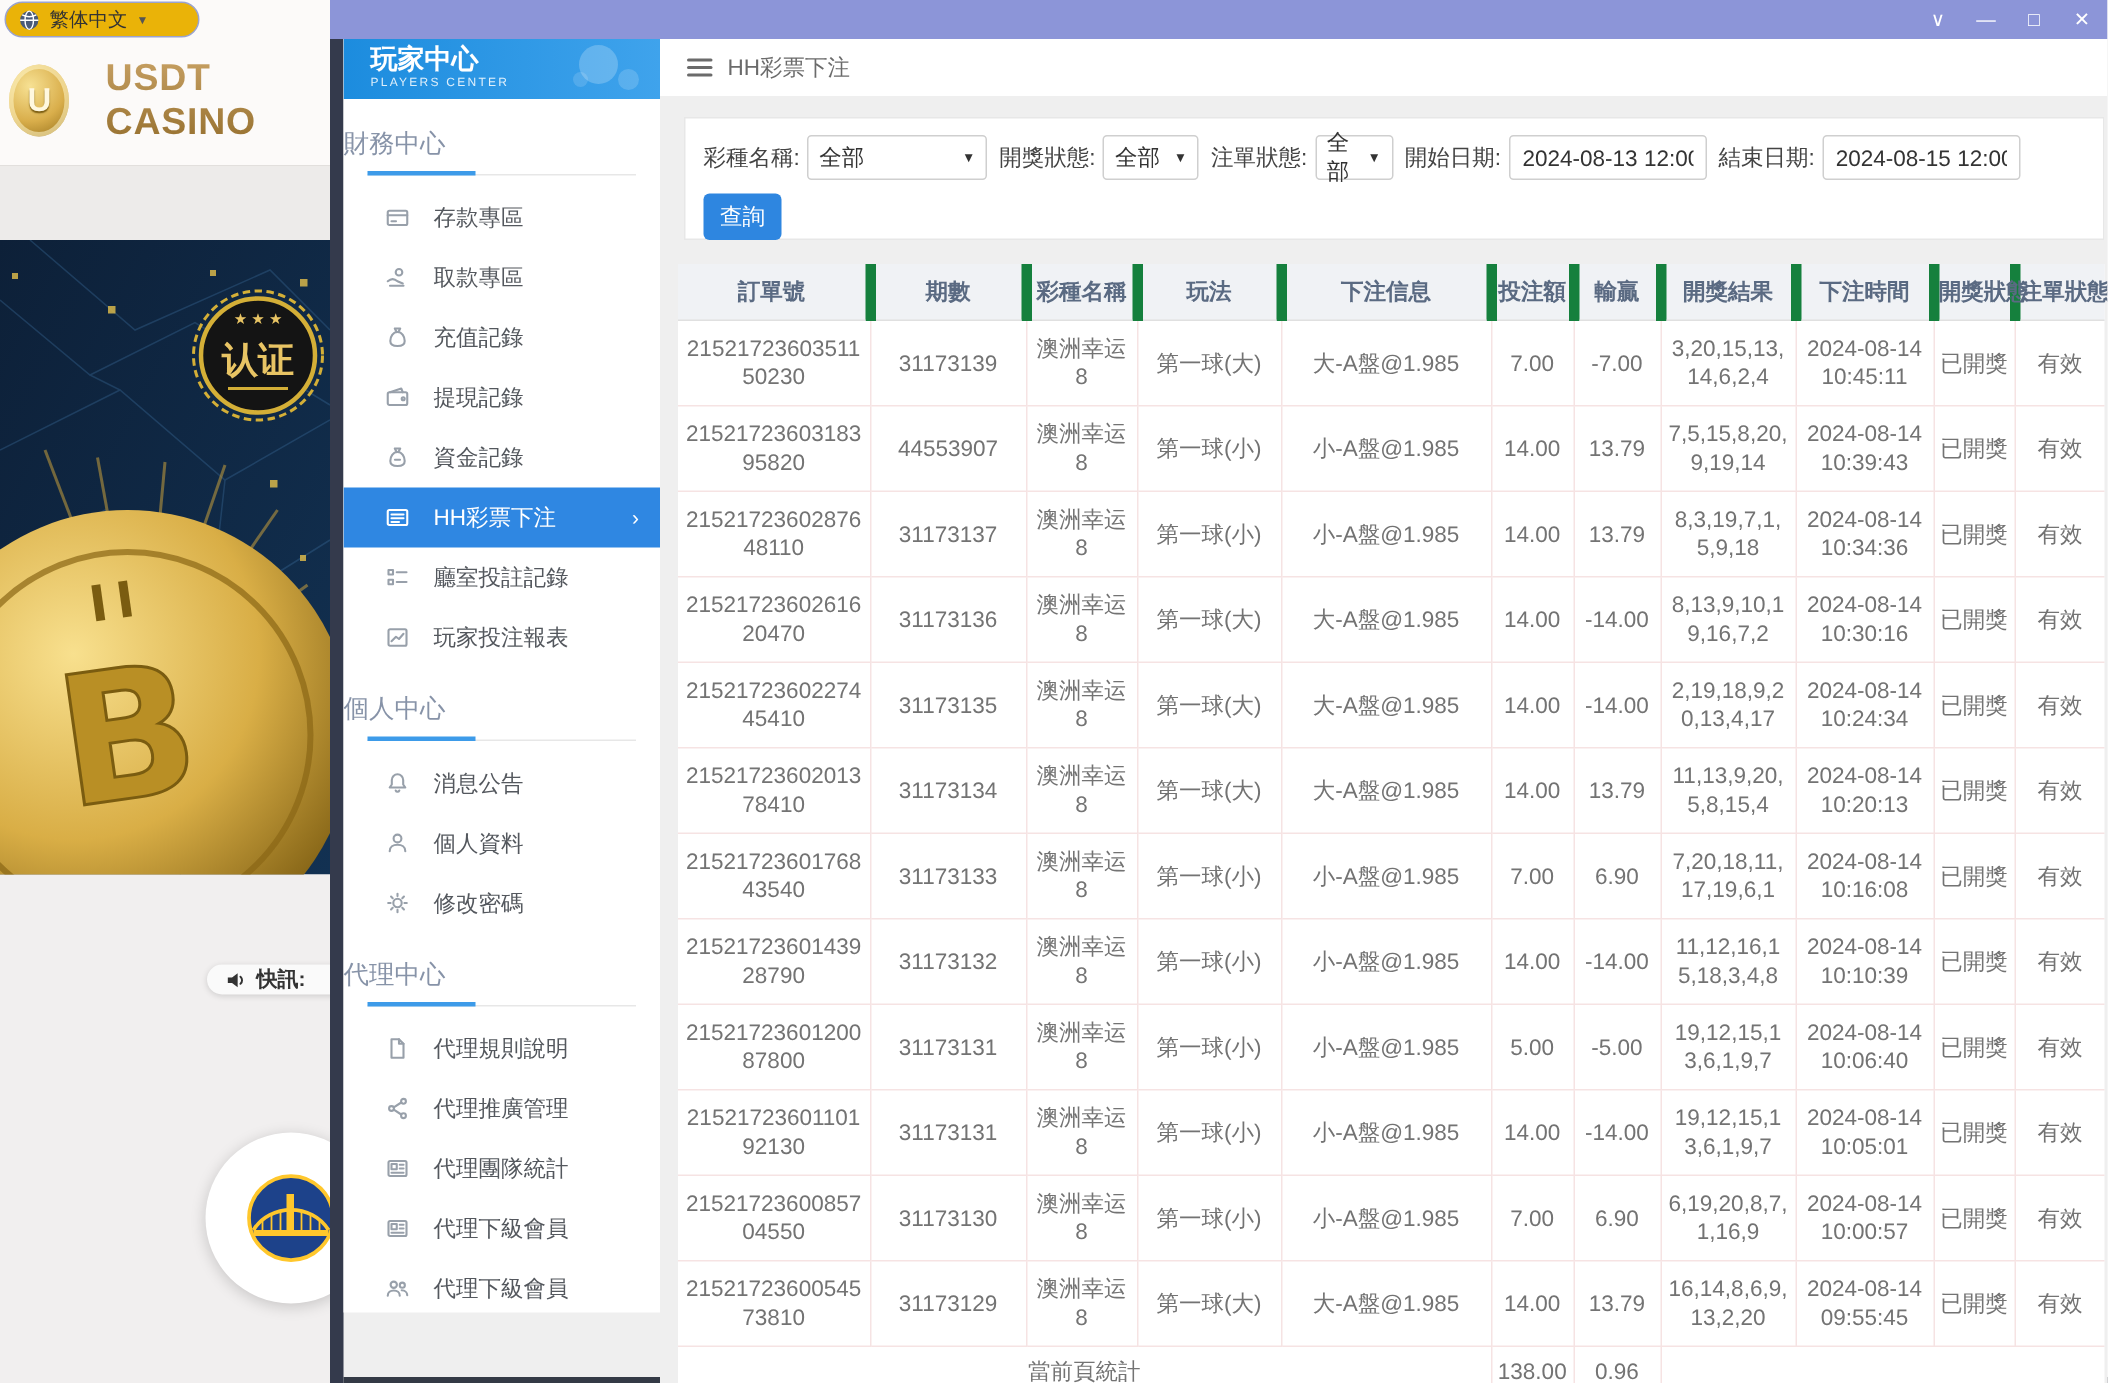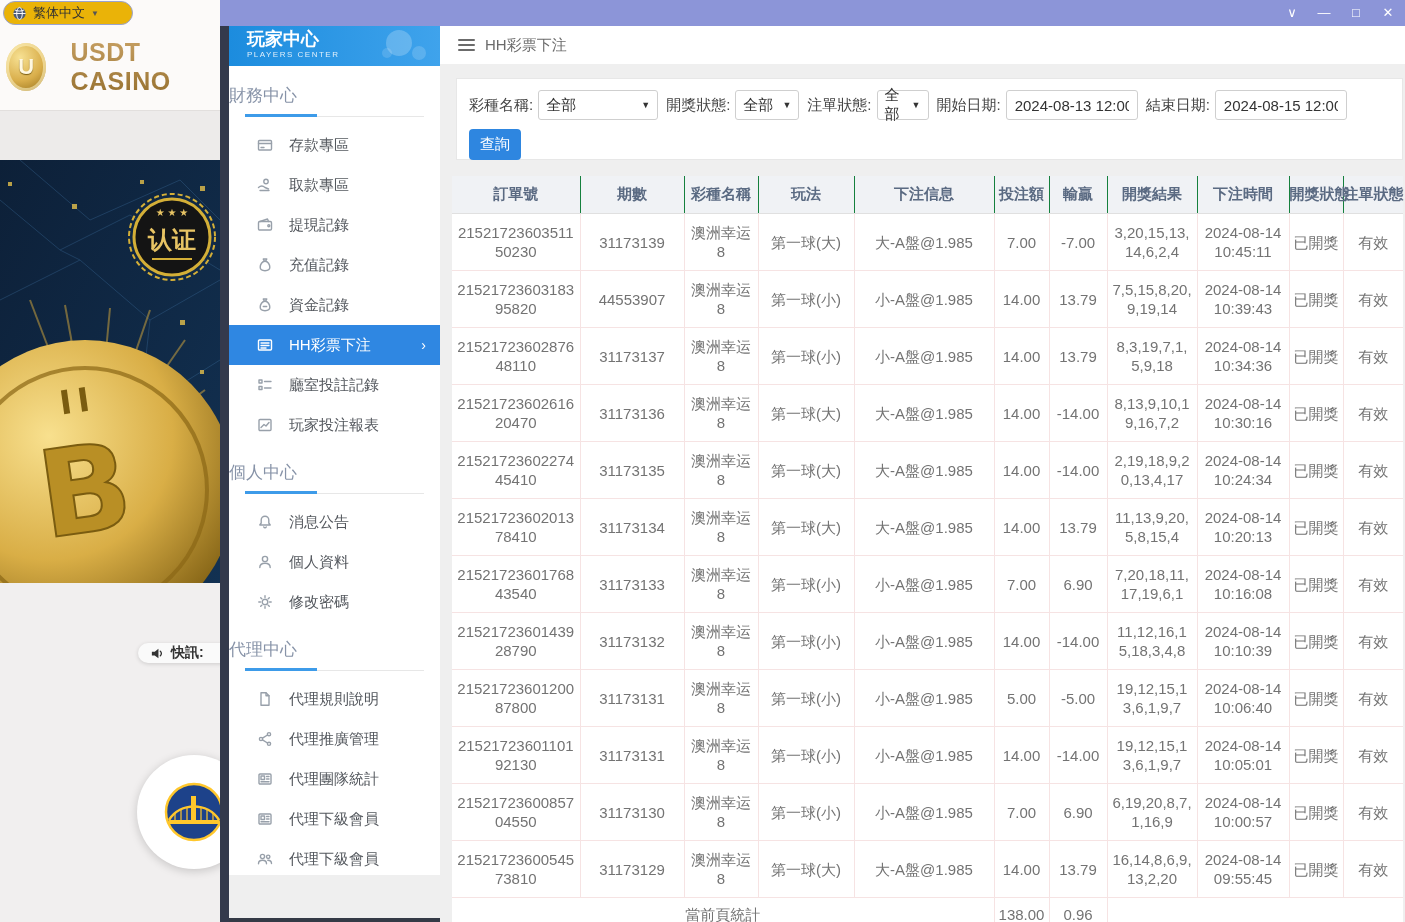--- a/index.html
+++ b/index.html
@@ -70,21 +70,21 @@
     justify-content:space-between;padding:0 7px;box-sizing:border-box;cursor:pointer;}
   .sel .val{font-size:15px;color:#333;}
   .sel .caret{font-size:9px;color:#333;margin-left:8px;}
   .dinput{height:30px;border:1px solid #CFCFCF;border-radius:3px;font-size:15px;color:#333;padding:0 8px;width:132px;box-sizing:border-box;
     font-family:"Liberation Sans","DejaVu Sans",sans-serif;}
   .btn-query{margin-top:9px;width:52px;height:31px;background:#2E86E0;border:none;border-radius:4px;color:#fff;font-size:15px;cursor:pointer;
     font-family:"Liberation Sans","DejaVu Sans",sans-serif;}
   
   .bet-table{position:absolute;left:12px;top:150px;width:951px;border-collapse:collapse;table-layout:fixed;background:#fff;}
   .bet-table th{height:37px;background:#F0F2F5;color:#5A6A82;font-size:15px;font-weight:bold;
-    border-right:1px solid #15803d;border-bottom:1px solid #E0E0E0;white-space:nowrap;overflow:visible;padding:0;}
+    border-right:7px solid #15803d;border-bottom:1px solid #E0E0E0;white-space:nowrap;overflow:visible;padding:0;}
   .bet-table th:last-child{border-right:none;margin-left:20px;}
   .bet-table td{height:57px;text-align:center;vertical-align:middle;color:#737373;font-size:15px;line-height:19px;
     border-right:1px solid #F6E3E3;border-bottom:1px solid #F6E3E3;word-break:break-all;padding:2px 4px;box-sizing:border-box;}
   .bet-table td:last-child{border-right:none;}
   .bet-table tr.summary td{height:34px;border-top:1px solid #DCDCDC;border-bottom:none;}
 </style>
 </head>
 <body>
 
 <div class="left-col">
@@ -229,35 +229,35 @@
             <circle cx="9" cy="4.5" r="2.2"></circle>
             <path d="M1.5 10.5c2-1.8 4.5-1.8 6.5 0l3.5 1.5"></path>
             <path d="M3 13.5h9"></path>
           </svg>
         </span>
         <span class="lbl">取款專區</span>
       </div>
       <div class="item">
         <span class="mi">
           <svg viewBox="0 0 16 16" width="16" height="16">
+            <path d="M6.2 2h3.6L8.6 4.3H7.4z"></path>
+            <path d="M8 4.3c-3 0-4.8 3.2-4.8 6 0 2.4 2 3.4 4.8 3.4s4.8-1 4.8-3.4c0-2.8-1.8-6-4.8-6z"></path>
+          </svg>
+        </span>
+        <span class="lbl">充值記錄</span>
+      </div>
+      <div class="item">
+        <span class="mi">
+          <svg viewBox="0 0 16 16" width="16" height="16">
             <rect x="1.5" y="4.5" width="13" height="8.5" rx="1.2"></rect>
             <path d="M3 4.5 10.5 2l1 2.5"></path>
             <circle cx="11.8" cy="8.8" r="1"></circle>
           </svg>
         </span>
         <span class="lbl">提現記錄</span>
-      </div>
-      <div class="item">
-        <span class="mi">
-          <svg viewBox="0 0 16 16" width="16" height="16">
-            <path d="M6.2 2h3.6L8.6 4.3H7.4z"></path>
-            <path d="M8 4.3c-3 0-4.8 3.2-4.8 6 0 2.4 2 3.4 4.8 3.4s4.8-1 4.8-3.4c0-2.8-1.8-6-4.8-6z"></path>
-          </svg>
-        </span>
-        <span class="lbl">充值記錄</span>
       </div>
       <div class="item">
         <span class="mi">
           <svg viewBox="0 0 16 16" width="16" height="16">
             <path d="M6.2 2h3.6L8.6 4.3H7.4z"></path>
             <path d="M8 4.3c-3 0-4.8 3.2-4.8 6 0 2.4 2 3.4 4.8 3.4s4.8-1 4.8-3.4c0-2.8-1.8-6-4.8-6z"></path>
             <line x1="6.3" y1="9.5" x2="9.7" y2="9.5"></line>
           </svg>
         </span>
         <span class="lbl">資金記錄</span>

